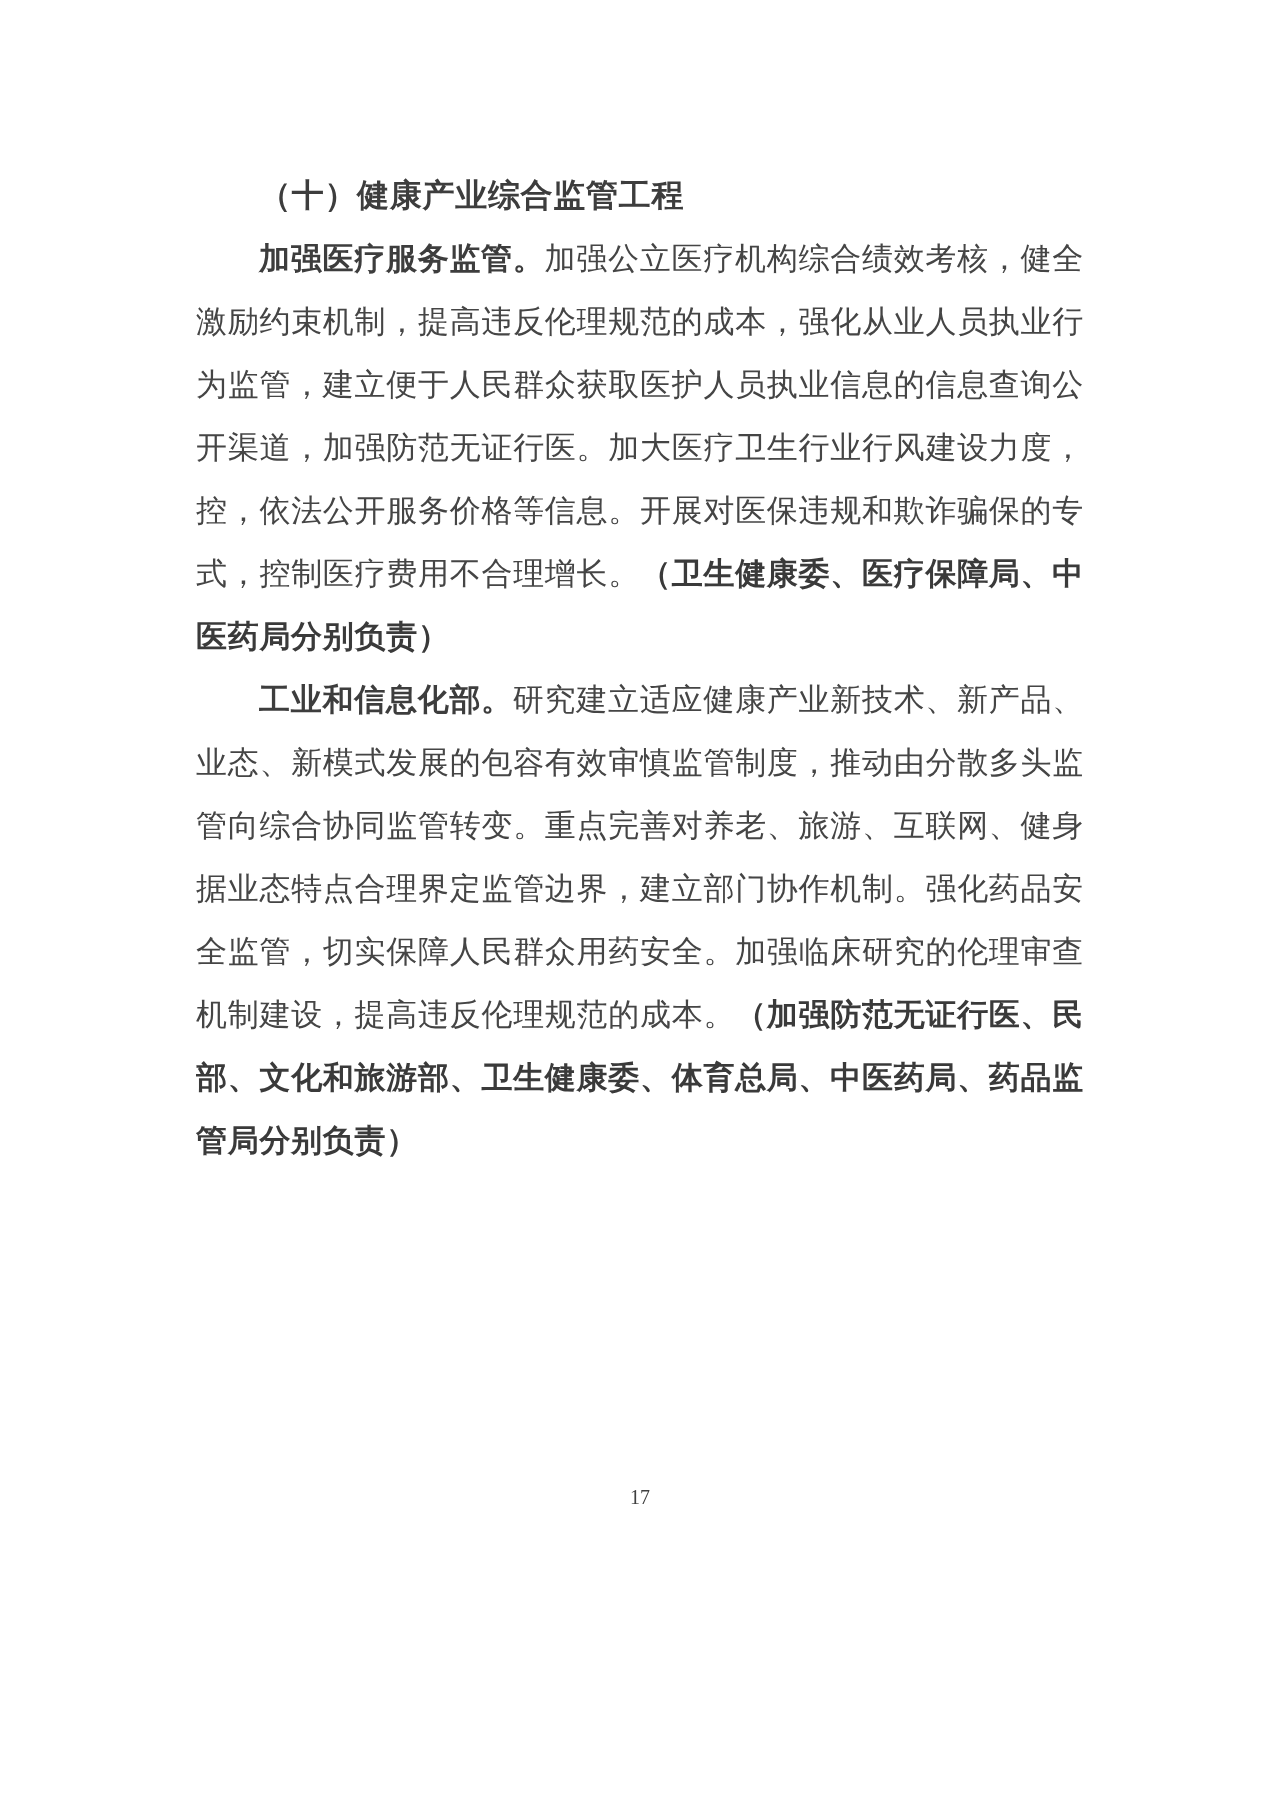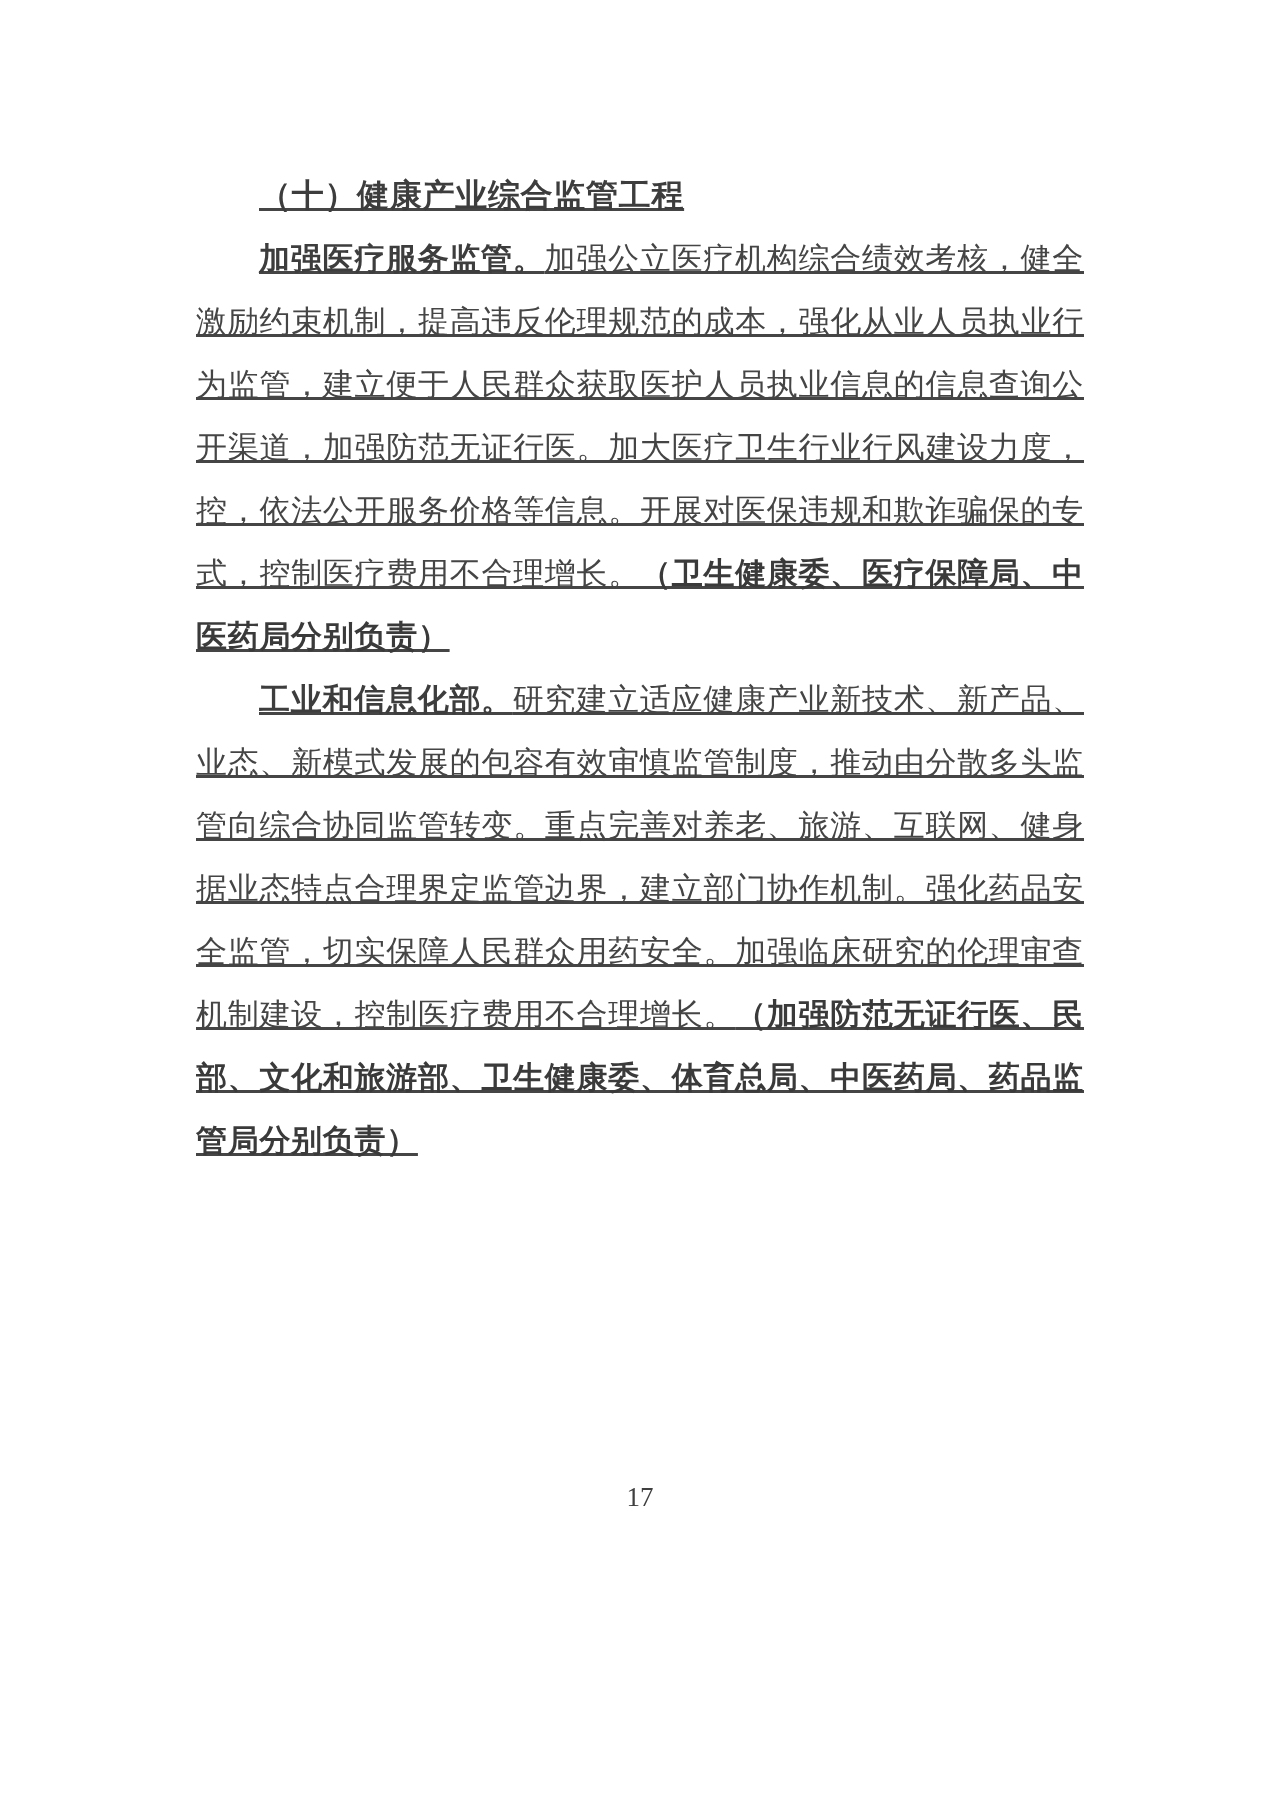--- a/index.html
+++ b/index.html
@@ -20,21 +20,20 @@
     height: 1809px;
     background: #ffffff;
     overflow: hidden;
   }
   .doc {
     position: absolute;
     left: 196px;
     top: 164px;
     width: 888px;
     color: #454545;
-    text-decoration: underline;
   }
   .line {
     height: 63px;
     line-height: 63px;
     font-size: 31px;
     letter-spacing: 0.7px;
     overflow: hidden;
   }
   .full {
     text-align: justify;
@@ -62,21 +61,21 @@
     color: #3a3a3a;
   }
   .page-number {
     position: absolute;
     top: 1466px;
     left: 0;
     width: 1280px;
     height: 63px;
     line-height: 63px;
     text-align: center;
-    font-size: 27px;
+    font-size: 20px;
     color: #3f3f3f;
   }
 </style>
 </head>
 <body>
 
 <div class="page">
   <div class="doc">
 
     <div class="line heading-line indent last">
@@ -117,21 +116,21 @@
       <div class="line full">
         <span>管向综合协同监管转变。重点完善对养老、旅游、互联网、健身</span>
       </div>
       <div class="line full">
         <span>据业态特点合理界定监管边界，建立部门协作机制。强化药品安</span>
       </div>
       <div class="line full">
         <span>全监管，切实保障人民群众用药安全。加强临床研究的伦理审查</span>
       </div>
       <div class="line full">
-        <span>机制建设，控制医疗费用不合理增长。</span><span class="agency">（加强防范无证行医、民政</span>
+        <span>机制建设，提高违反伦理规范的成本。</span><span class="agency">（加强防范无证行医、民政</span>
       </div>
       <div class="line full">
         <span class="agency">部、文化和旅游部、卫生健康委、体育总局、中医药局、药品监</span>
       </div>
       <div class="line last">
         <span class="agency">管局分别负责）</span>
       </div>
     </div>
 
   </div>

